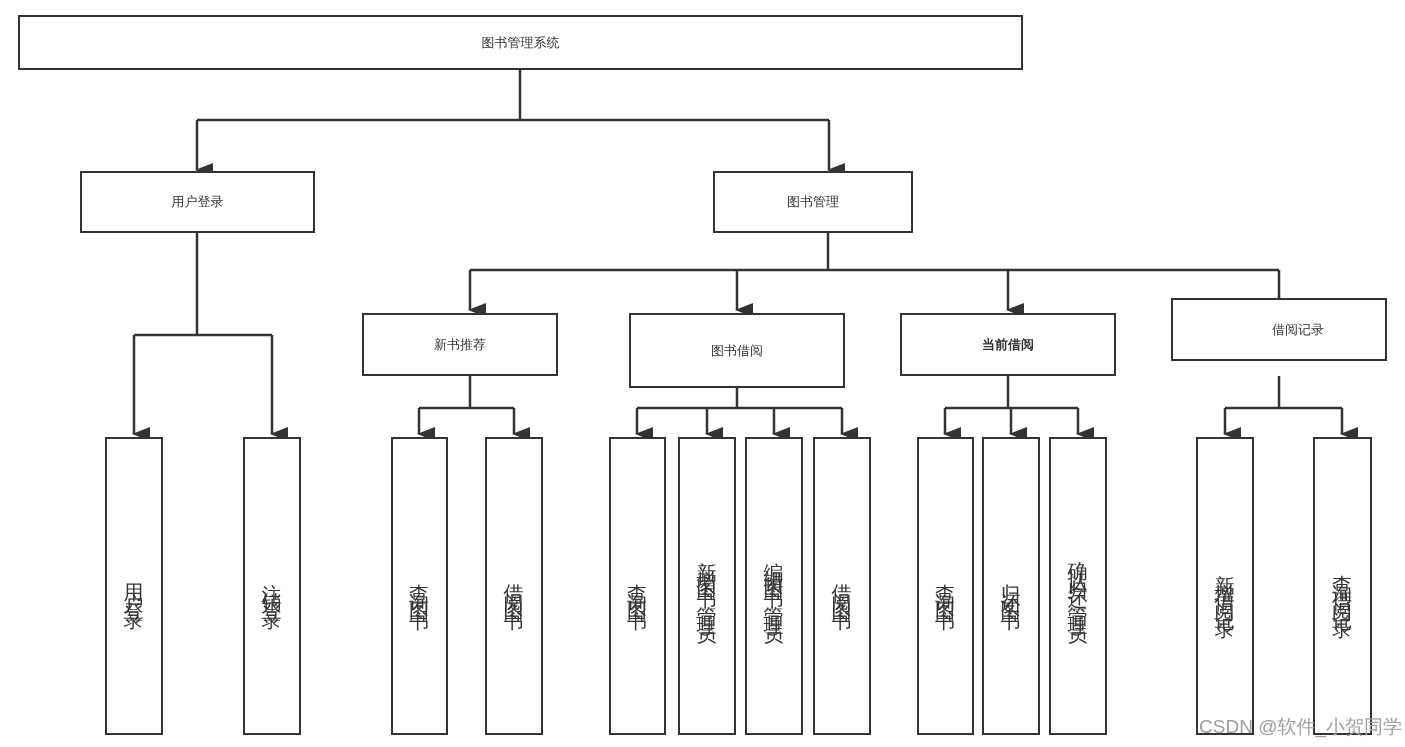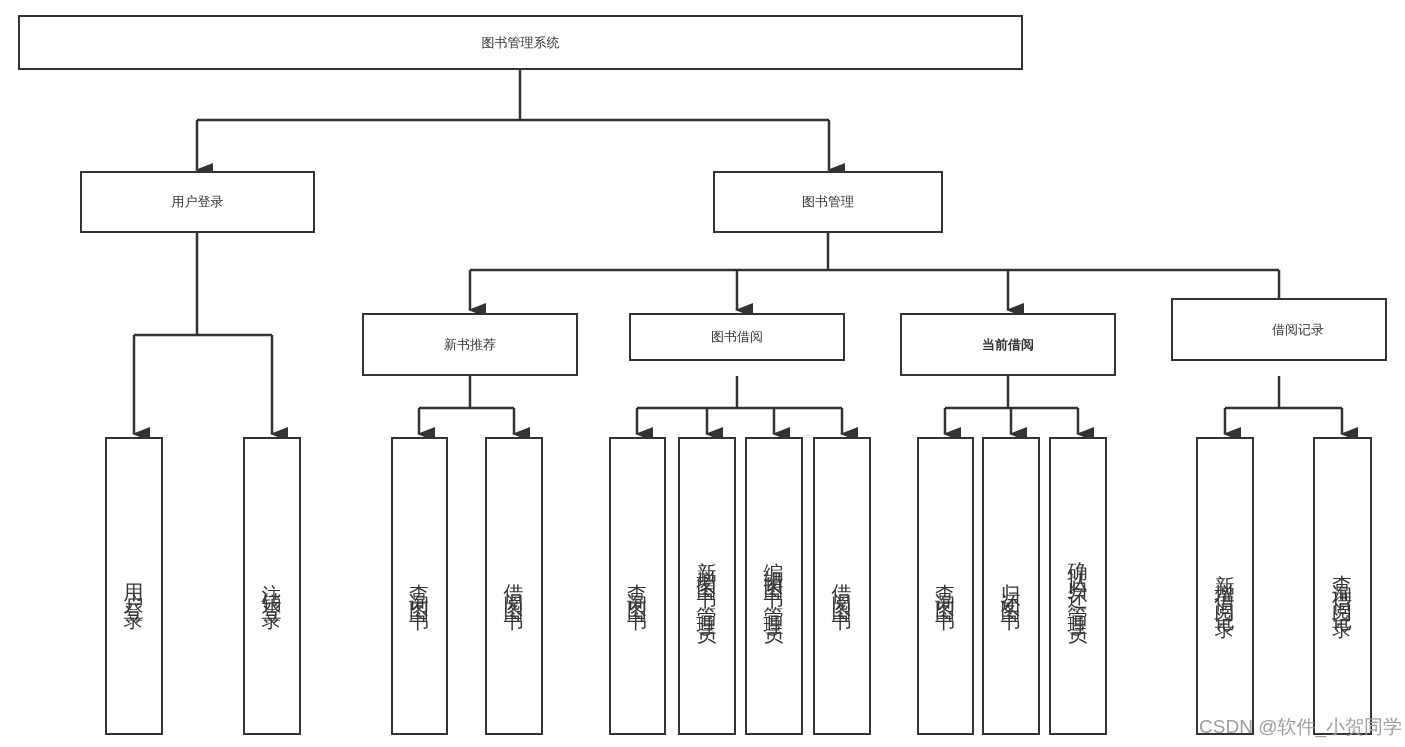--- a/index.html
+++ b/index.html
@@ -92,24 +92,24 @@
     <path class="wire" marker-end="url(#arrow)" d="M1011,408 V434"></path>
     <path class="wire" marker-end="url(#arrow)" d="M1078,408 V434"></path>
 
     <path class="wire" marker-end="url(#arrow)" d="M1225,408 V434"></path>
     <path class="wire" marker-end="url(#arrow)" d="M1342,408 V434"></path>
   </svg>
 
   <div class="node" style="left:18px;top:15px;width:1005px;height:55px;">图书管理系统</div>
 
   <div class="node" style="left:80px;top:171px;width:235px;height:62px;">用户登录</div>
-  <div class="node" style="left:713px;top:171px;width:230px;height:62px;">图书管理</div>
+  <div class="node" style="left:713px;top:171px;width:200px;height:62px;">图书管理</div>
 
-  <div class="node" style="left:362px;top:313px;width:216px;height:63px;">新书推荐</div>
-  <div class="node" style="left:629px;top:313px;width:216px;height:48px;">图书借阅</div>
+  <div class="node" style="left:362px;top:313px;width:196px;height:63px;">新书推荐</div>
+  <div class="node" style="left:629px;top:313px;width:216px;height:75px;">图书借阅</div>
   <div class="node" style="left:900px;top:313px;width:216px;height:63px;font-weight:bold;">当前借阅</div>
   <div class="node" style="left:1171px;top:298px;width:216px;height:63px;padding-left:38px;">借阅记录</div>
 
   <div class="node leaf" style="left:105px;top:437px;width:58px;height:298px;">用户登录</div>
   <div class="node leaf" style="left:243px;top:437px;width:58px;height:298px;">注销登录</div>
 
   <div class="node leaf" style="left:391px;top:437px;width:57px;height:298px;">查询图书</div>
   <div class="node leaf" style="left:485px;top:437px;width:58px;height:298px;">借阅图书</div>
 
   <div class="node leaf" style="left:609px;top:437px;width:57px;height:298px;">查询图书</div>

